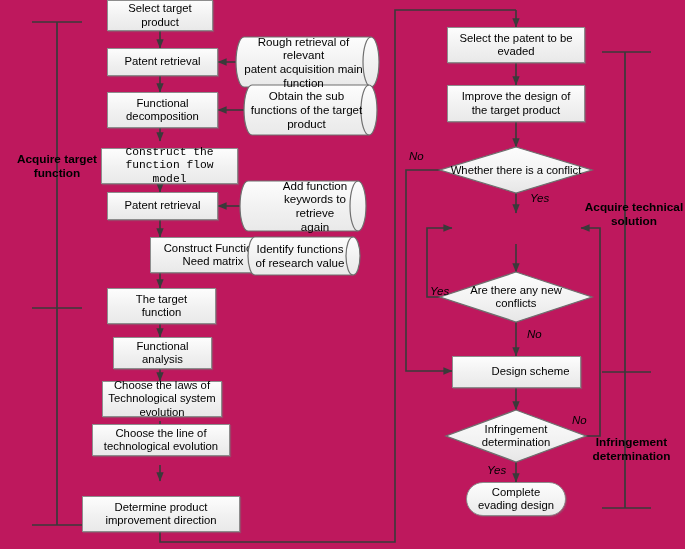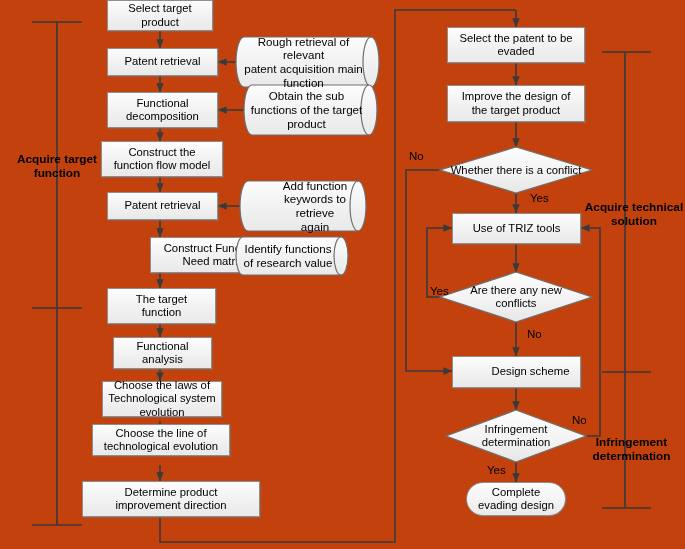--- a/index.html
+++ b/index.html
@@ -4,21 +4,21 @@
 <style>
   html,body{margin:0;padding:0;background:#ffffff;}
   body{
     font-family:"Liberation Sans","DejaVu Sans",sans-serif;
     color:#111111;
   }
   #canvas{
     position:relative;
     width:685px;
     height:549px;
-    background:#c2410c;
+    background:#be185d;
     overflow:hidden;
   }
   svg#wires{
     position:absolute;
     left:0;top:0;
     width:685px;height:549px;
     pointer-events:none;
   }
   
   .node{
@@ -67,20 +67,21 @@
   }
   .cyl .ctext{
     position:relative;z-index:2;width:100%;text-align:center;line-height:1.18;
   }
   
   .elabel{
     position:absolute;
     font-size:11.5px;
     color:#000;
     white-space:nowrap;
+    font-style:italic;
   }
   
   .gcap{
     position:absolute;
     font-weight:bold;
     font-size:11.8px;
     text-align:center;
     line-height:1.2;
     color:#000;
     white-space:pre-line;
@@ -177,21 +178,21 @@
 
   <div class="node proc" style="left:107px;top:48px;width:111px;height:28px;">
     <span style="white-space:pre-line;">Patent retrieval</span>
   </div>
 
   <div class="node proc" style="left:107px;top:92px;width:111px;height:36px;">
     <span style="white-space:pre-line;">Functional
 decomposition</span>
   </div>
 
-  <div class="node proc" style="left:101px;top:141px;width:122px;height:36px;">
+  <div class="node proc" style="left:101px;top:148px;width:137px;height:36px;font-family:Liberation Mono, monospace;">
     <span style="white-space:pre-line;">Construct the
 function flow model</span>
   </div>
 
   <div class="node proc" style="left:107px;top:192px;width:111px;height:28px;">
     <span style="white-space:pre-line;">Patent retrieval</span>
   </div>
 
   <div class="node proc" style="left:113px;top:237px;width:126px;height:36px;margin-left:37px;">
     <span style="white-space:pre-line;">Construct Function-
@@ -212,21 +213,21 @@
     <span style="white-space:pre-line;">Choose the laws of
 Technological system
 evolution</span>
   </div>
 
   <div class="node proc" style="left:92px;top:424px;width:138px;height:32px;">
     <span style="white-space:pre-line;">Choose the line of
 technological evolution</span>
   </div>
 
-  <div class="node proc" style="left:82px;top:481px;width:178px;height:36px;">
+  <div class="node proc" style="left:82px;top:496px;width:158px;height:36px;">
     <span style="white-space:pre-line;">Determine product
 improvement direction</span>
   </div>
 
   <div class="node cyl" style="left:230px;top:36px;width:155px;height:52px;justify-content:center;">
     <svg class="cshape" viewBox="0 0 155 52" preserveAspectRatio="none">
       <path d="M14,1 L141,1 A8,25 0 0 1 141,51 L14,51 A8,25 0 0 1 14,1 Z" fill="url(#boxgrad)" stroke="#6f6f6f" stroke-width="1.2" vector-effect="non-scaling-stroke"></path>
       <path d="M141,1 A8,25 0 0 0 141,51" fill="none" stroke="#6f6f6f" stroke-width="1.2" vector-effect="non-scaling-stroke"></path>
     </svg>
     <span class="ctext" style="white-space:pre-line;">Rough retrieval of relevant
@@ -247,21 +248,21 @@
   <div class="node cyl" style="left:234px;top:180px;width:138px;height:52px;">
     <svg class="cshape" viewBox="0 0 138 52" preserveAspectRatio="none">
       <path d="M14,1 L124,1 A8,25 0 0 1 124,51 L14,51 A8,25 0 0 1 14,1 Z" fill="url(#boxgrad)" stroke="#6f6f6f" stroke-width="1.2" vector-effect="non-scaling-stroke"></path>
       <path d="M124,1 A8,25 0 0 0 124,51" fill="none" stroke="#6f6f6f" stroke-width="1.2" vector-effect="non-scaling-stroke"></path>
     </svg>
     <span class="ctext" style="white-space:pre-line;padding-left:32px;">Add function
 keywords to retrieve
 again</span>
   </div>
 
-  <div class="node cyl" style="left:231px;top:236px;width:122px;height:40px;">
+  <div class="node cyl" style="left:243px;top:236px;width:122px;height:40px;">
     <svg class="cshape" viewBox="0 0 122 40" preserveAspectRatio="none">
       <path d="M12,1 L110,1 A7,19 0 0 1 110,39 L12,39 A7,19 0 0 1 12,1 Z" fill="url(#boxgrad)" stroke="#6f6f6f" stroke-width="1.2" vector-effect="non-scaling-stroke"></path>
       <path d="M110,1 A7,19 0 0 0 110,39" fill="none" stroke="#6f6f6f" stroke-width="1.2" vector-effect="non-scaling-stroke"></path>
     </svg>
     <span class="ctext" style="white-space:pre-line;">Identify functions
 of research value</span>
   </div>
 
   <div class="node proc" style="left:447px;top:27px;width:138px;height:36px;">
     <span style="white-space:pre-line;">Select the patent to be
@@ -270,23 +271,20 @@
 
   <div class="node proc" style="left:447px;top:85px;width:138px;height:37px;">
     <span style="white-space:pre-line;">Improve the design of
 the target product</span>
   </div>
 
   <div class="node decision" style="left:440px;top:147px;width:152px;height:46px;">
     <span class="dtext" style="white-space:pre-line;">Whether there is a conflict</span>
   </div>
 
-  <div class="node proc" style="left:452px;top:213px;width:129px;height:31px;">
-    <span style="white-space:pre-line;">Use of TRIZ tools</span>
-  </div>
 
   <div class="node decision" style="left:440px;top:272px;width:152px;height:50px;">
     <span class="dtext" style="white-space:pre-line;">Are there any new
 conflicts</span>
   </div>
 
   <div class="node proc" style="left:452px;top:356px;width:129px;height:32px;">
     <span style="white-space:pre-line;padding-left:28px;">Design scheme</span>
   </div>
 

